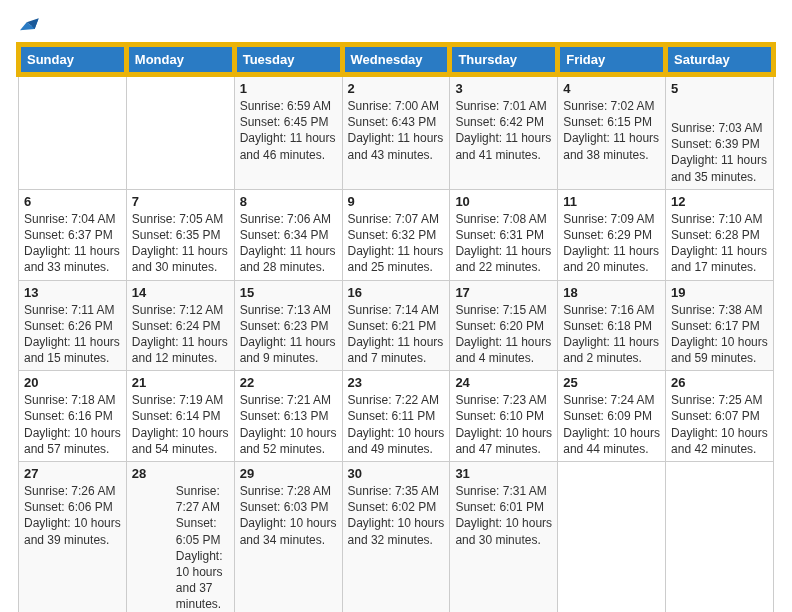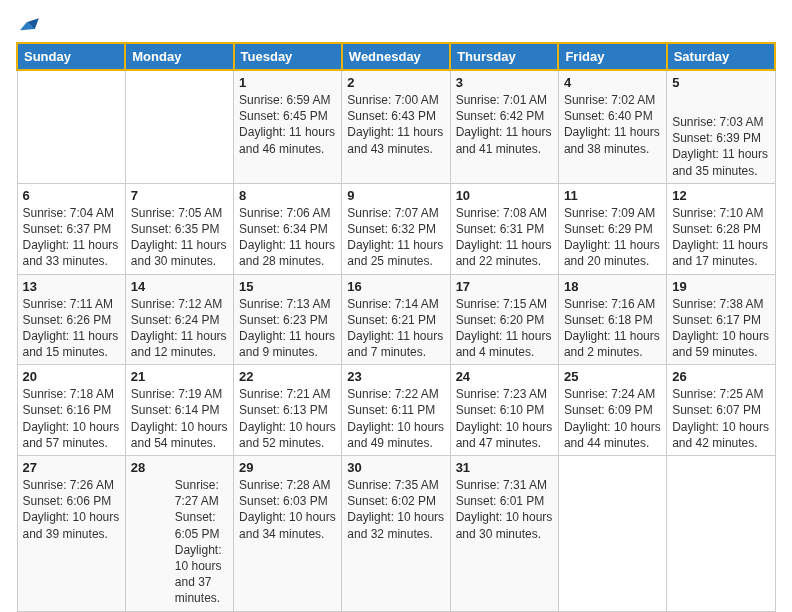--- a/index.html
+++ b/index.html
@@ -52,21 +52,21 @@
       width: 100%;
       border-collapse: collapse;
       table-layout: fixed;
     }
     thead tr th {
       background-color: #2a7bc4;
       color: #fff;
       text-align: left;
       padding: 5px 6px;
       font-size: 13px;
-      border: 2px solid #eab308;
+      border: 5px solid #eab308;
     }
     tbody tr td {
       border: 1px solid #ccc;
       vertical-align: top;
       padding: 4px 5px;
       font-size: 10.5px;
       color: #222;
       height: 80px;
     }
     .day-num {
@@ -141,21 +141,21 @@
         </td>
         <td>
           <span class="day-num">3</span>
           <div class="cell-info" style="white-space: pre-line;">Sunrise: 7:01 AM
 Sunset: 6:42 PM
 Daylight: 11 hours and 41 minutes.</div>
         </td>
         <td>
           <span class="day-num">4</span>
           <div class="cell-info" style="white-space: pre-line;">Sunrise: 7:02 AM
-Sunset: 6:40 PM
+Sunset: 6:15 PM
 Daylight: 11 hours and 38 minutes.</div>
         </td>
         <td>
           <span class="day-num">5</span>
           <div class="cell-info" style="white-space: pre-line; margin-top: 24px;">Sunrise: 7:03 AM
 Sunset: 6:39 PM
 Daylight: 11 hours and 35 minutes.</div>
         </td>
       </tr>
       <tr>

